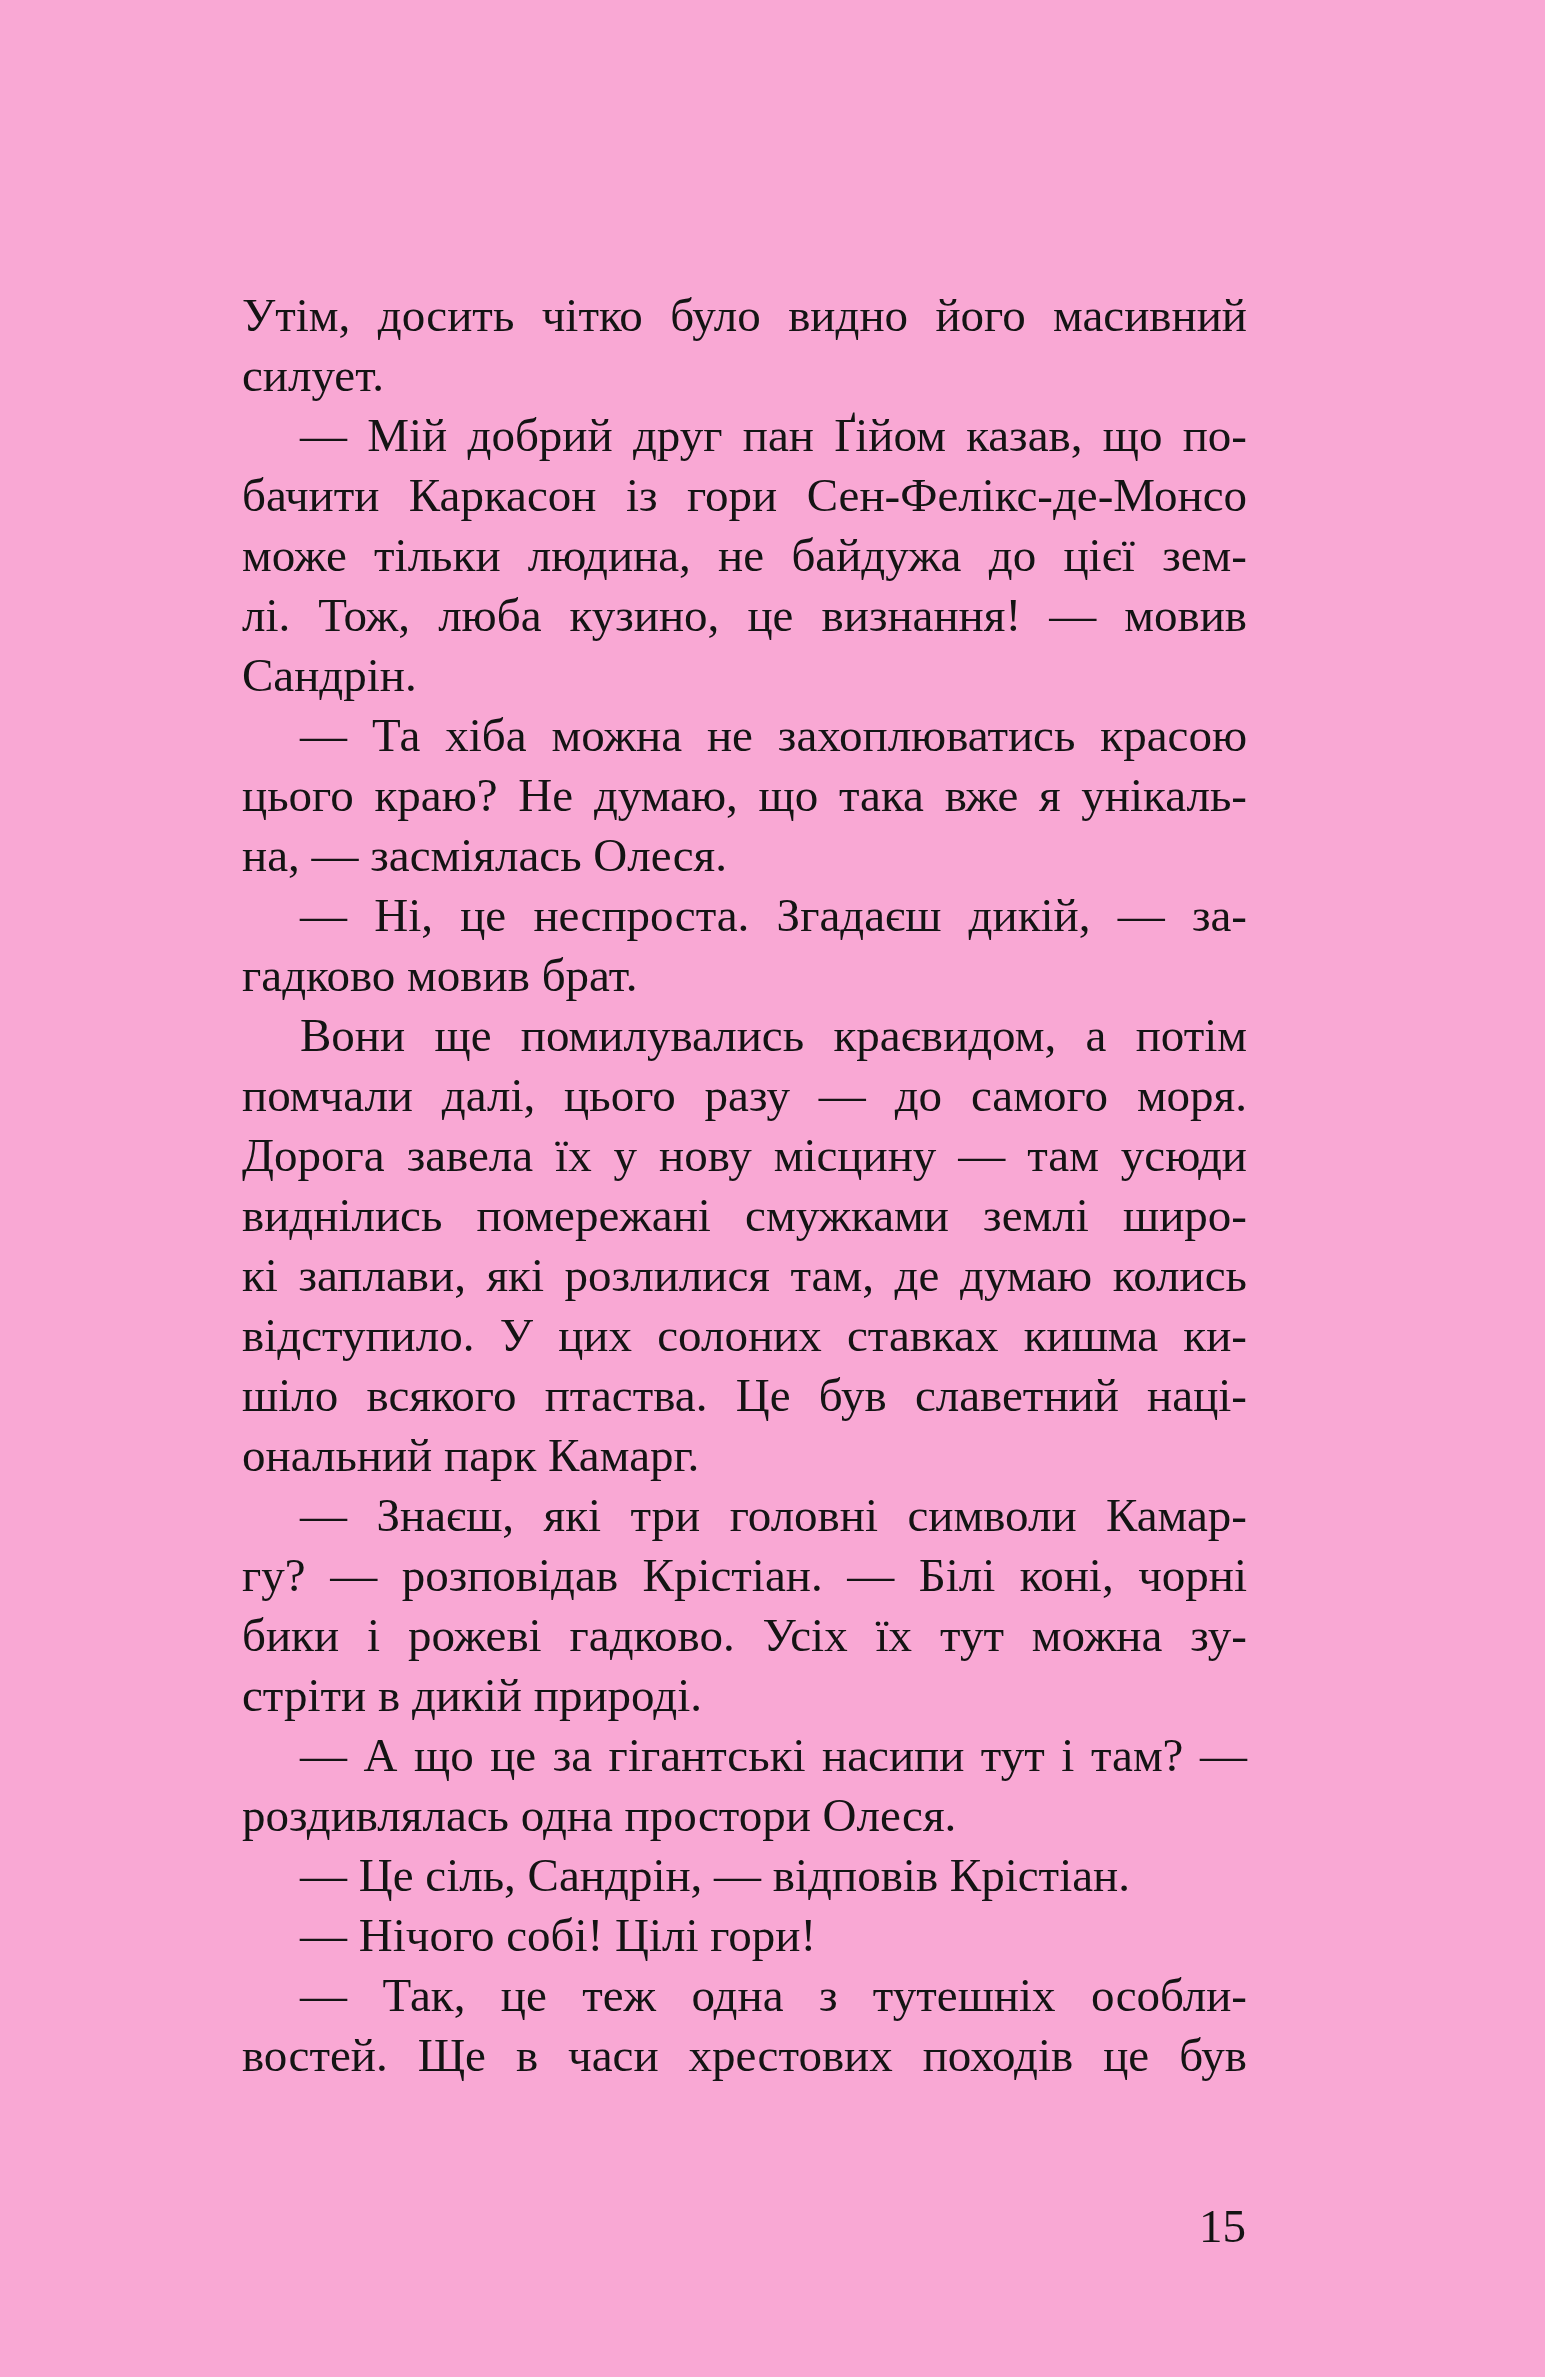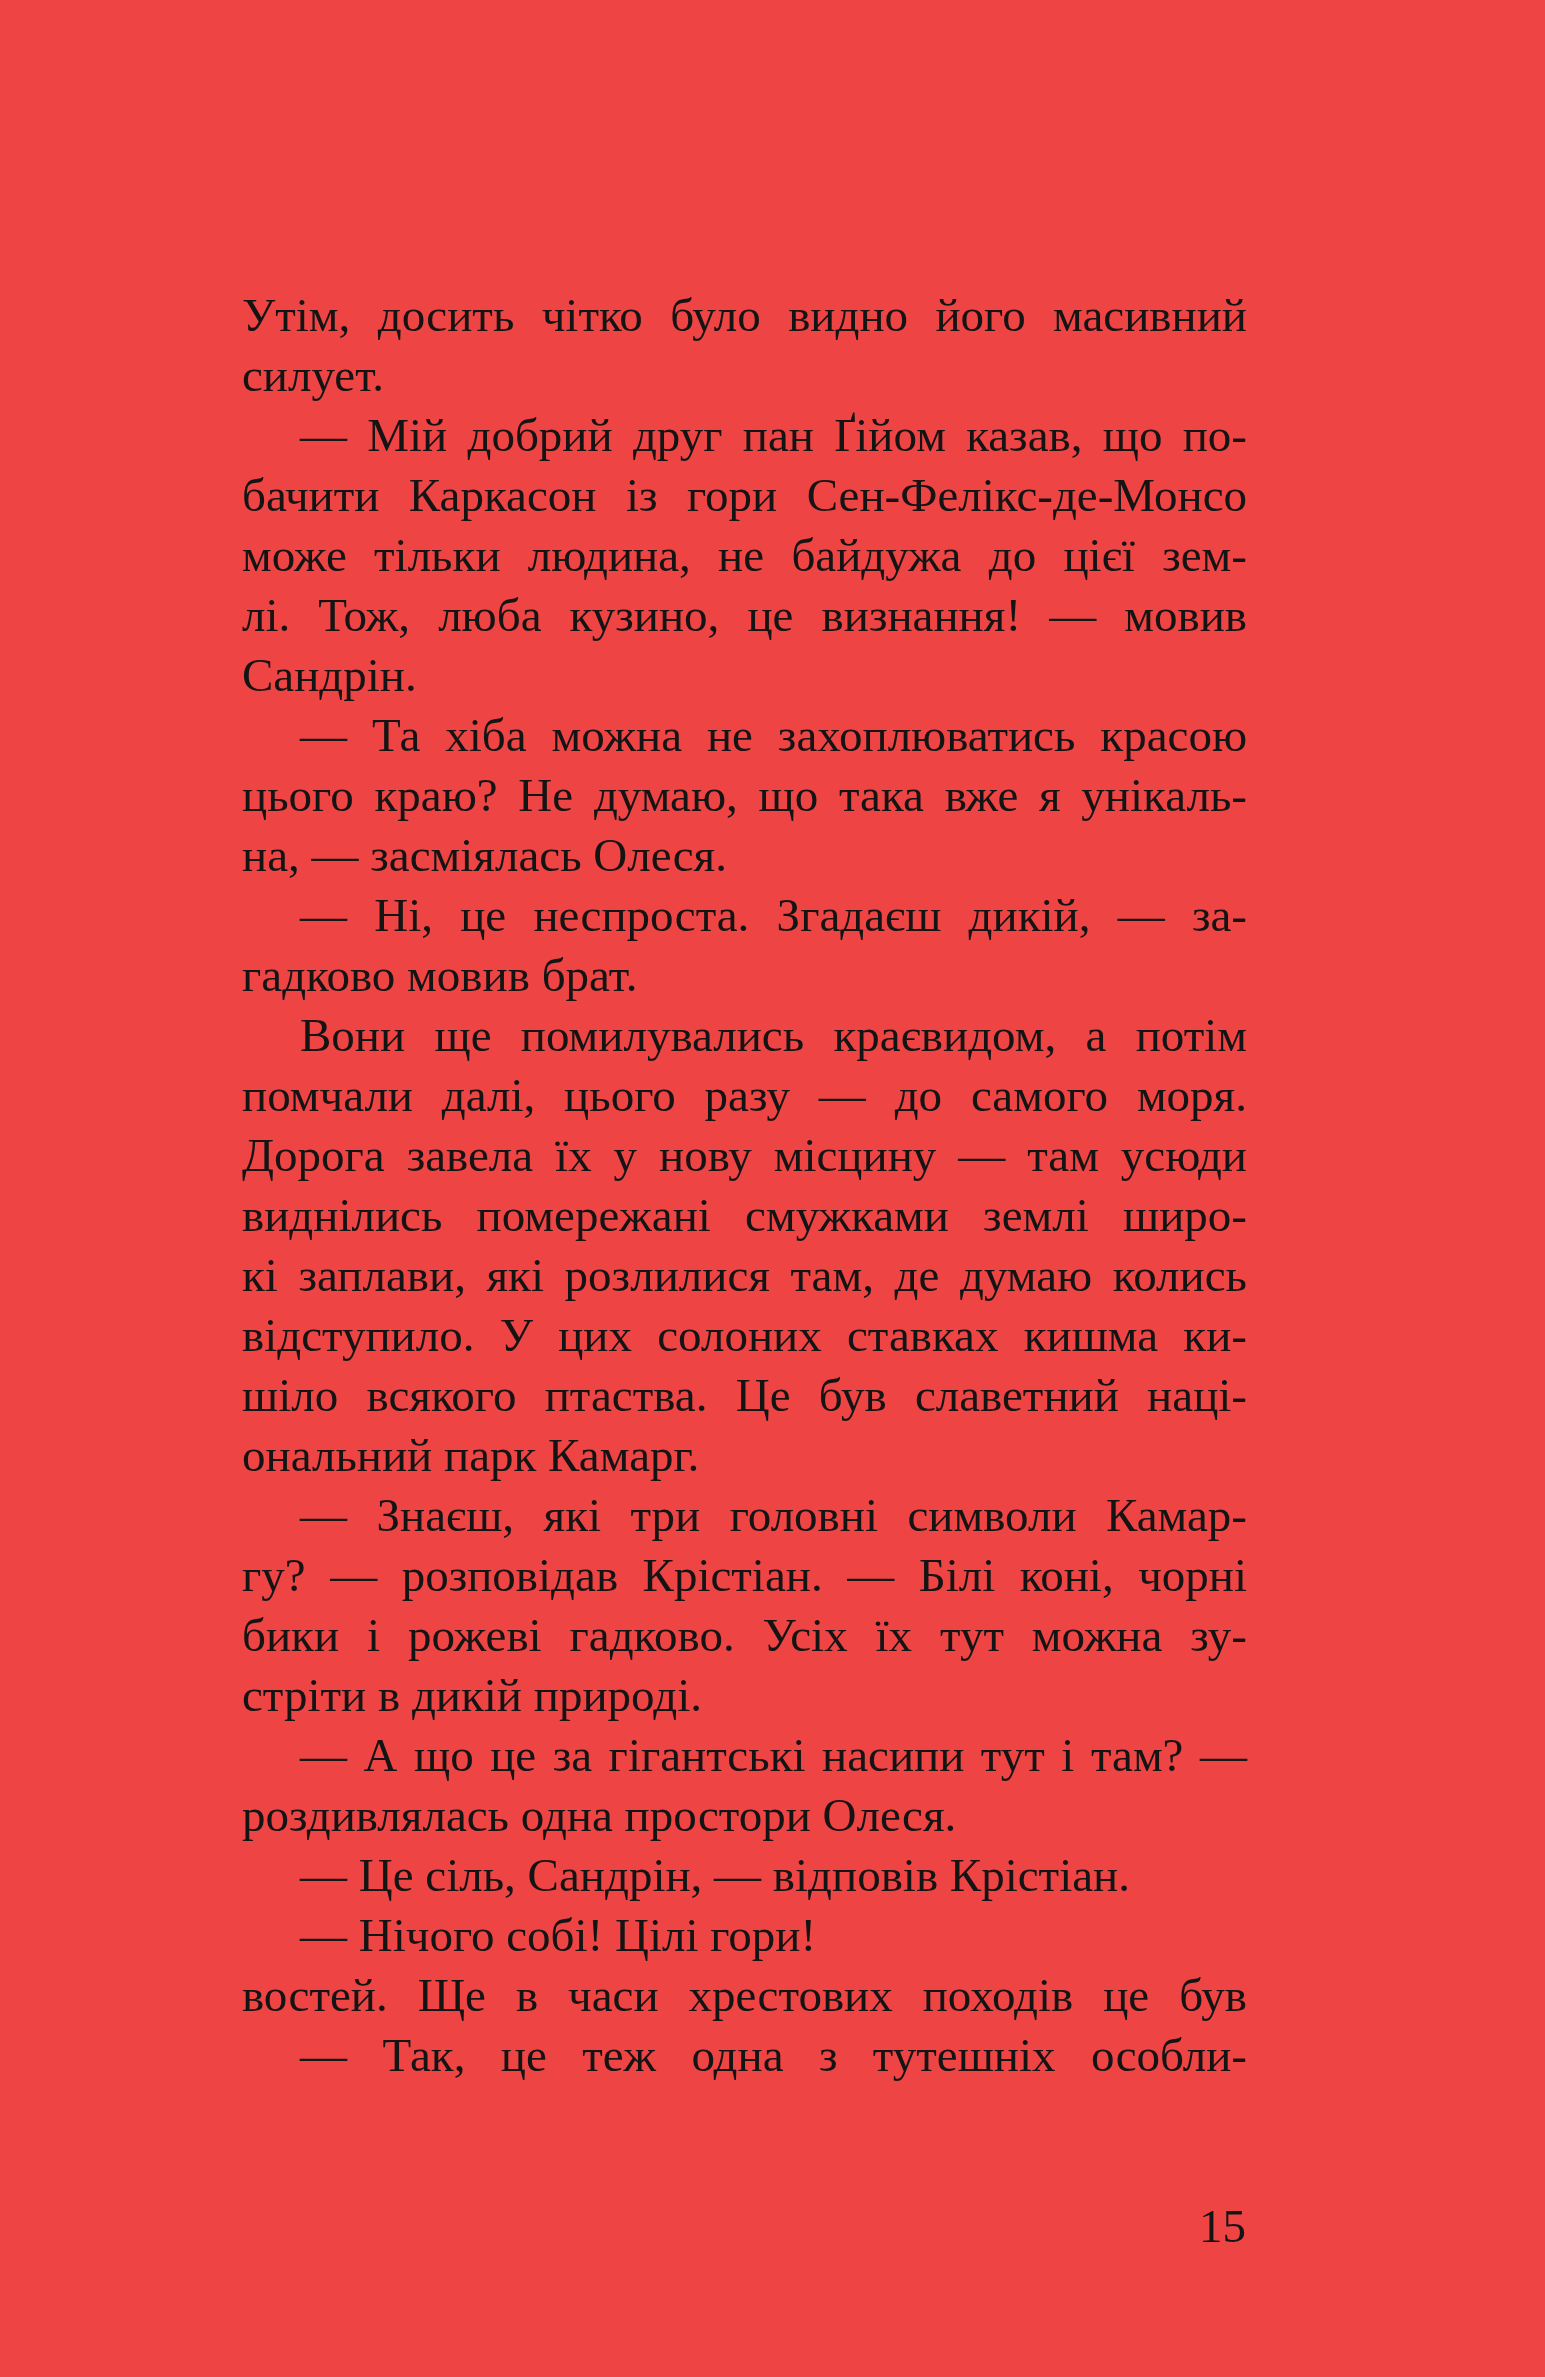--- a/index.html
+++ b/index.html
@@ -13,21 +13,21 @@
       position: relative;
       overflow: hidden;
       color: #141414;
       font-family: "Liberation Serif", "DejaVu Serif", serif;
     }
     .page {
       position: absolute;
       left: 0; top: 0;
       width: 1546px;
       height: 2377px;
-      background: #ef4444;
+      background: #f9a8d4;
     }
     .text-block {
       position: absolute;
       left: 242px;
       top: 285px;           
       width: 1005px;
     }
     .line {
       display: block;
       height: 60px;
@@ -81,19 +81,19 @@
     <span class="line">шіло всякого птаства. Це був славетний наці-</span>
     <span class="line last">ональний парк Камарг.</span>
     <span class="line indent">— Знаєш, які три головні символи Камар-</span>
     <span class="line">гу? — розповідав Крістіан. — Білі коні, чорні</span>
     <span class="line">бики і рожеві гадково. Усіх їх тут можна зу-</span>
     <span class="line last">стріти в дикій природі.</span>
     <span class="line indent">— А що це за гігантські насипи тут і там? —</span>
     <span class="line last">роздивлялась одна простори Олеся.</span>
     <span class="line indent last">— Це сіль, Сандрін, — відповів Крістіан.</span>
     <span class="line indent last">— Нічого собі! Цілі гори!</span>
+    <span class="line indent">— Так, це теж одна з тутешніх особли-</span>
     <span class="line">востей. Ще в часи хрестових походів це був</span>
-    <span class="line indent">— Так, це теж одна з тутешніх особли-</span>
   </div>
 
   <div class="page-number">15</div>
 </div>
 
 
 </body></html>

